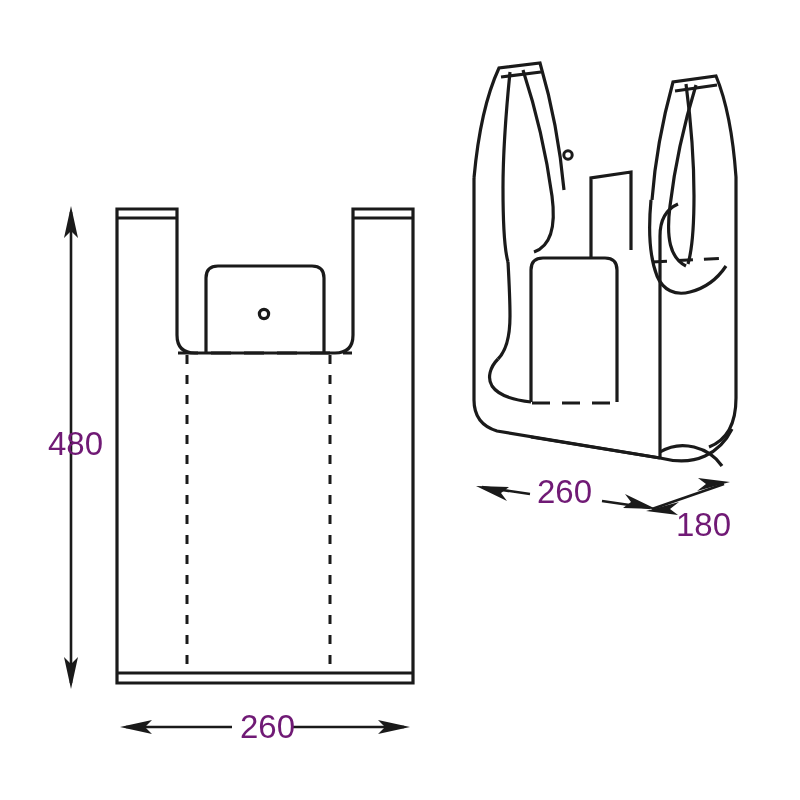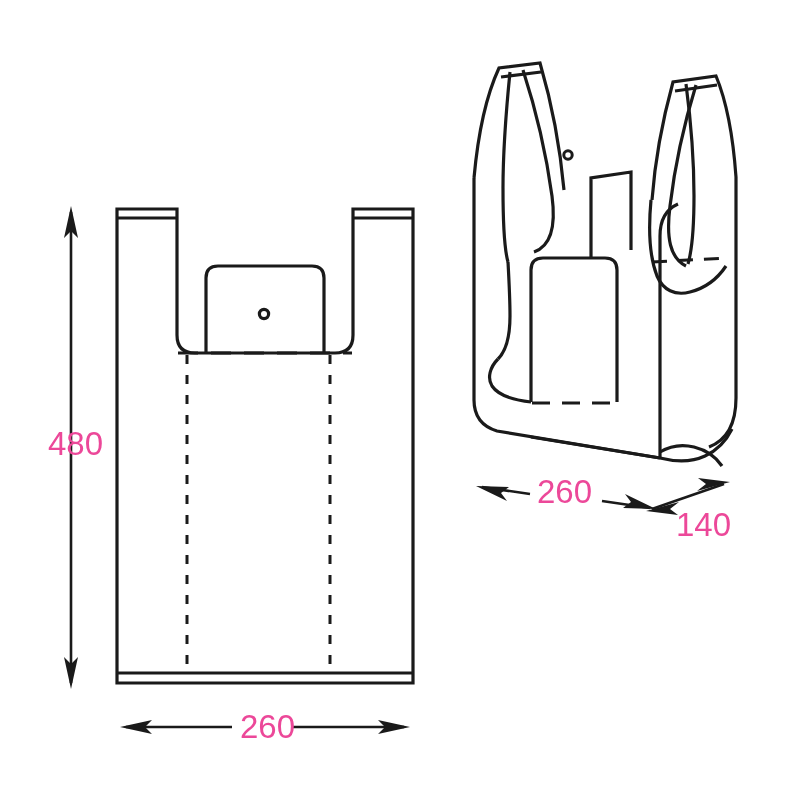--- a/index.html
+++ b/index.html
@@ -17,21 +17,21 @@
   }
   svg#drawing {
     position: absolute;
     left: 0;
     top: 0;
     width: 800px;
     height: 800px;
   }
   .txt {
     position: absolute;
-    color: #ec4899;
+    color: #701a75;
     font-family: "Liberation Sans", sans-serif;
     white-space: nowrap;
     user-select: none;
   }
   #label-height {
     left: 48px;
     top: 425px;
     font-size: 33px;
     letter-spacing: 0px;
   }
@@ -214,16 +214,16 @@
 
     </g>
   </svg>
 
   <div class="txt" id="label-height">480</div>
 
   <div class="txt" id="label-width-front">260</div>
 
   <div class="txt" id="label-width-persp">260</div>
 
-  <div class="txt" id="label-depth-persp">140</div>
+  <div class="txt" id="label-depth-persp">180</div>
 
 
 </div>
 
 </body></html>

